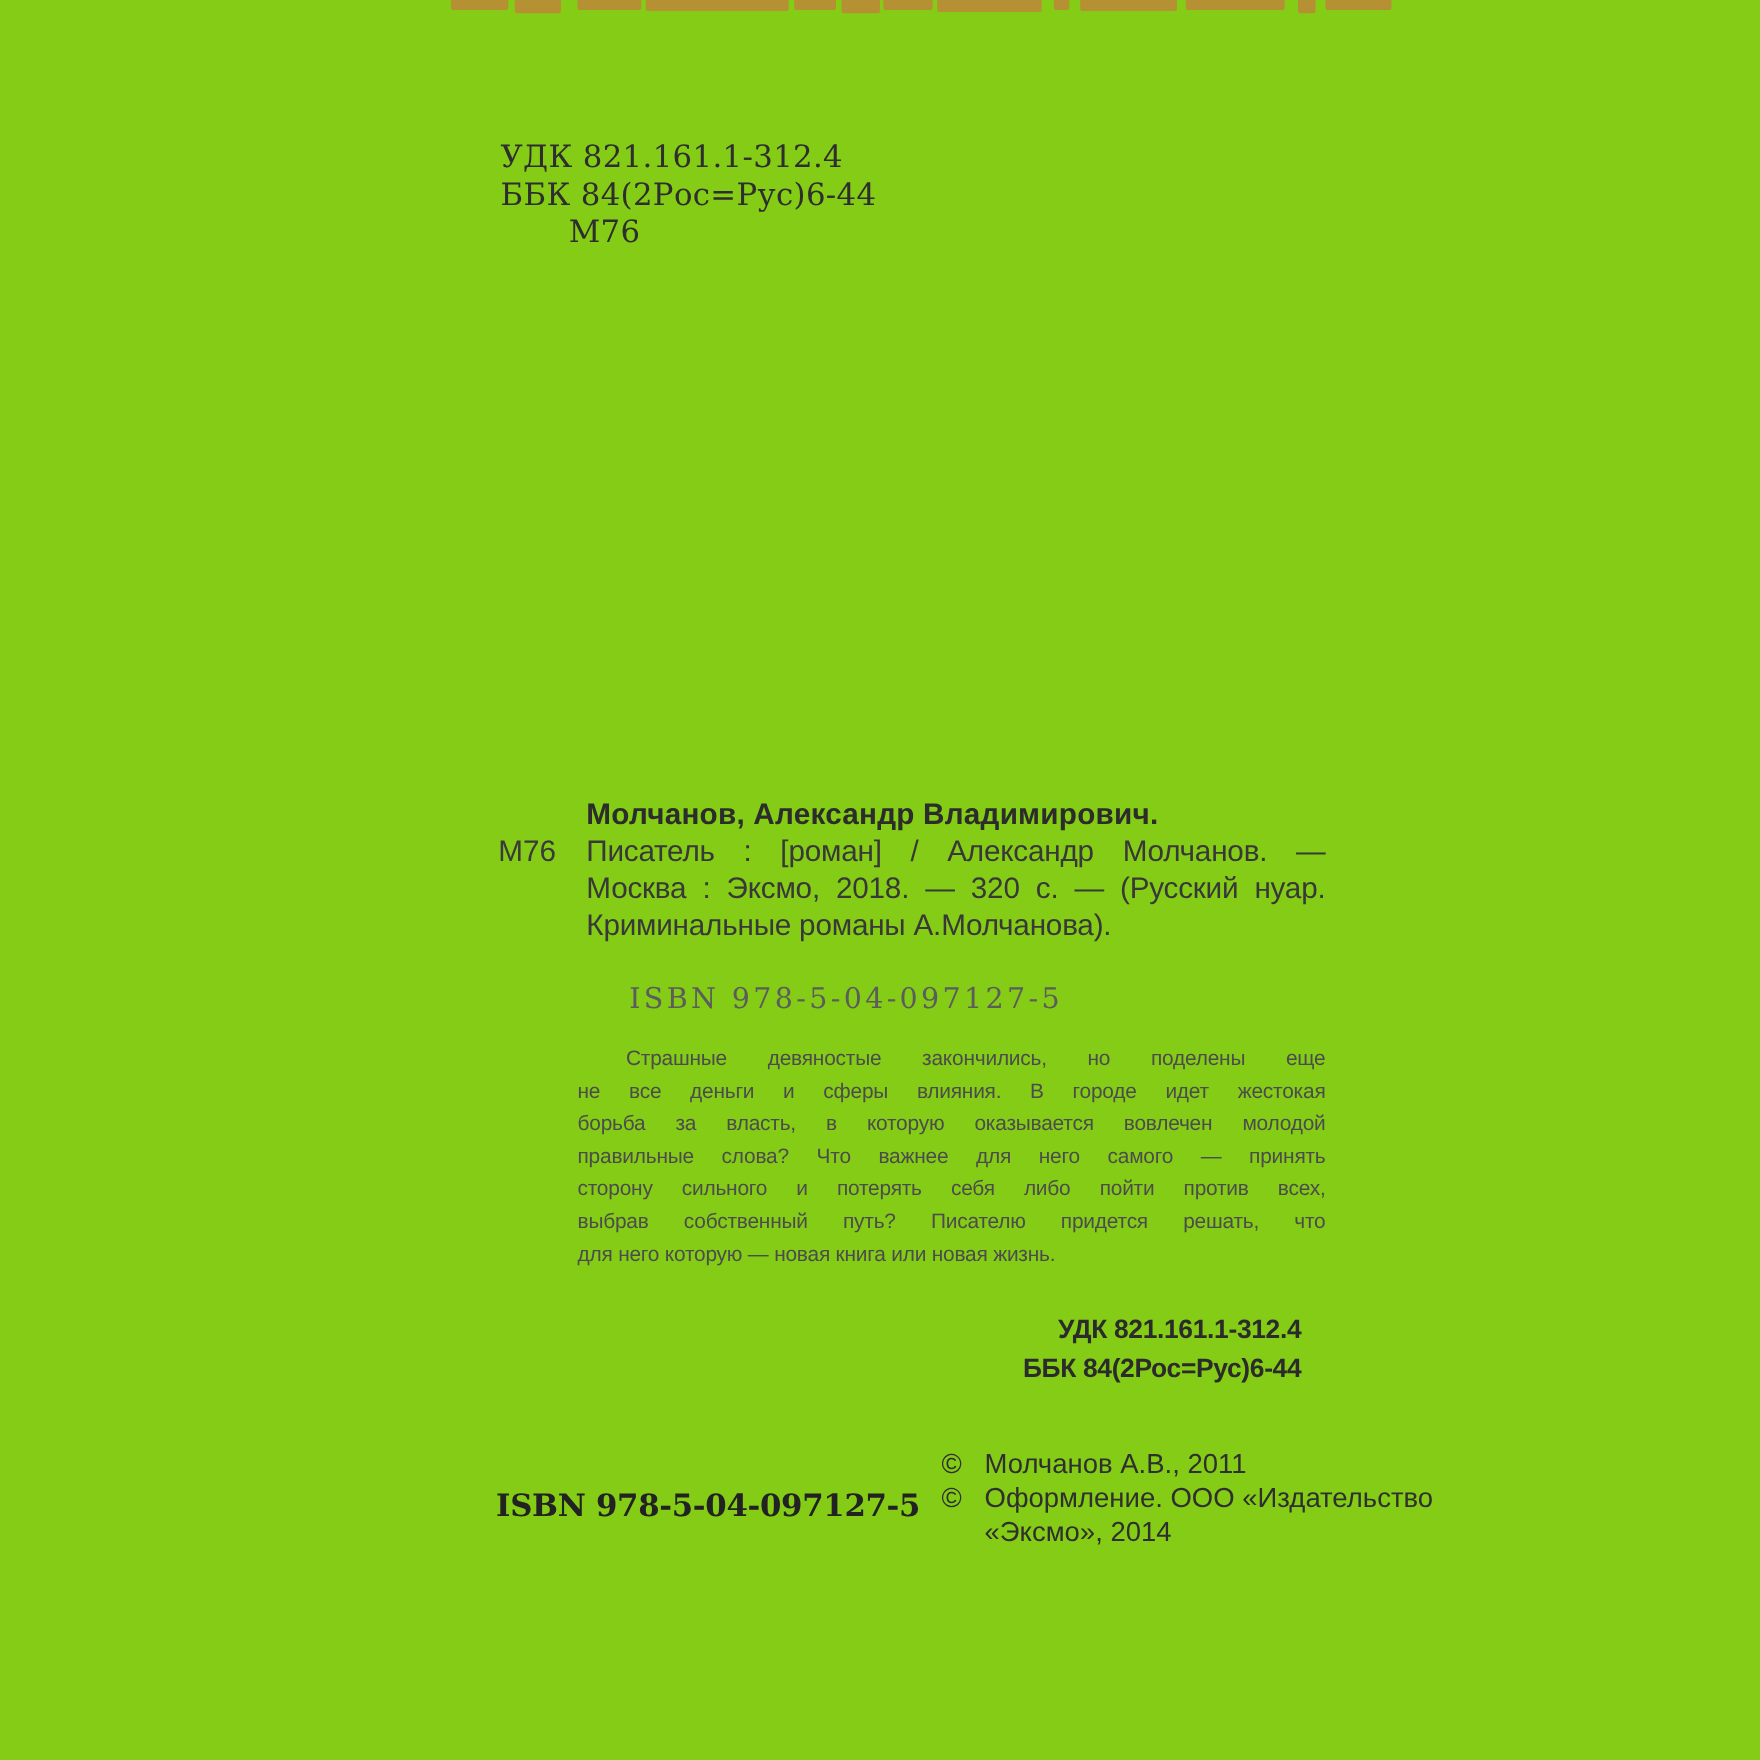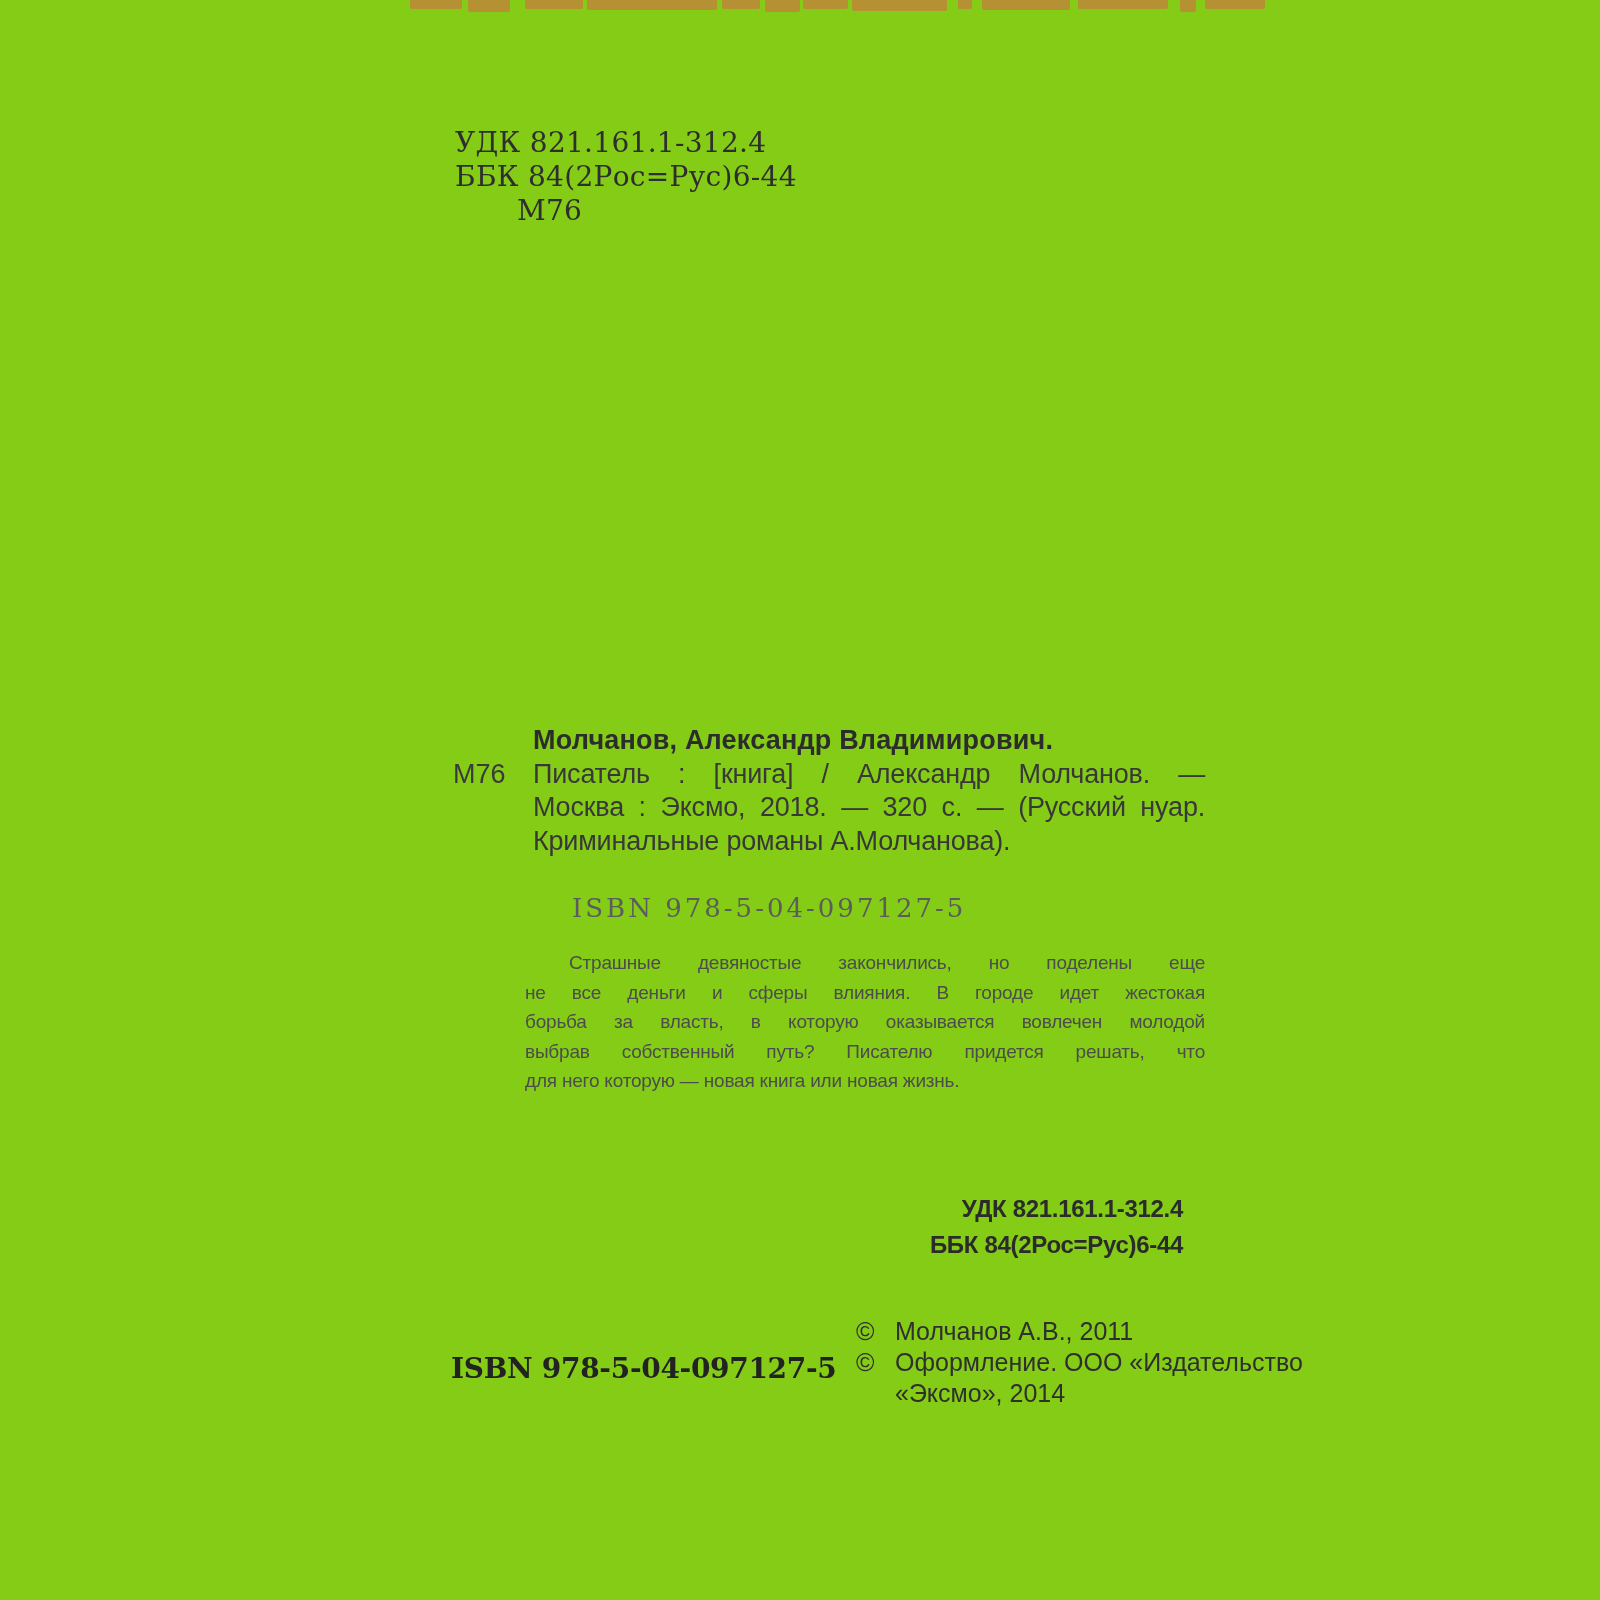--- a/index.html
+++ b/index.html
@@ -174,32 +174,34 @@
     <div>УДК 821.161.1-312.4</div>
     <div>ББК 84(2Рос=Рус)6-44</div>
     <div class="sign">М76</div>
   </div>
 
 
   <div class="biblio">
     <div class="author-heading">Молчанов, Александр Владимирович.</div>
     <div class="biblio-lines">
       <span class="author-sign">М76</span>
-    <div class="tline">Писатель : [книга] / Александр Молчанов. —</div>
+    <div class="tline">Писатель : [роман] / Александр Молчанов. —</div>
         <div class="tline">Москва : Эксмо, 2018. — 320 с. — (Русский нуар.</div>
         <div class="tline tline-last">Криминальные романы А.Молчанова).</div>
       </div>
   </div>
 
   <div class="isbn-top">ISBN 978-5-04-097127-5</div>
 
   <div class="annotation">
       <div class="tline">Страшные девяностые закончились, но поделены еще</div>
       <div class="tline">не все деньги и сферы влияния. В городе идет жестокая</div>
       <div class="tline">борьба за власть, в которую оказывается вовлечен молодой</div>
+      <div class="tline">правильные слова? Что важнее для него самого — принять</div>
+      <div class="tline">сторону сильного и потерять себя либо пойти против всех,</div>
       <div class="tline">выбрав собственный путь? Писателю придется решать, что</div>
       <div class="tline tline-last">для него которую — новая книга или новая жизнь.</div>
     </div>
 
   <div class="bottom-codes">
     <div>УДК 821.161.1-312.4</div>
     <div>ББК 84(2Рос=Рус)6-44</div>
   </div>
 
   <div class="copyright">

